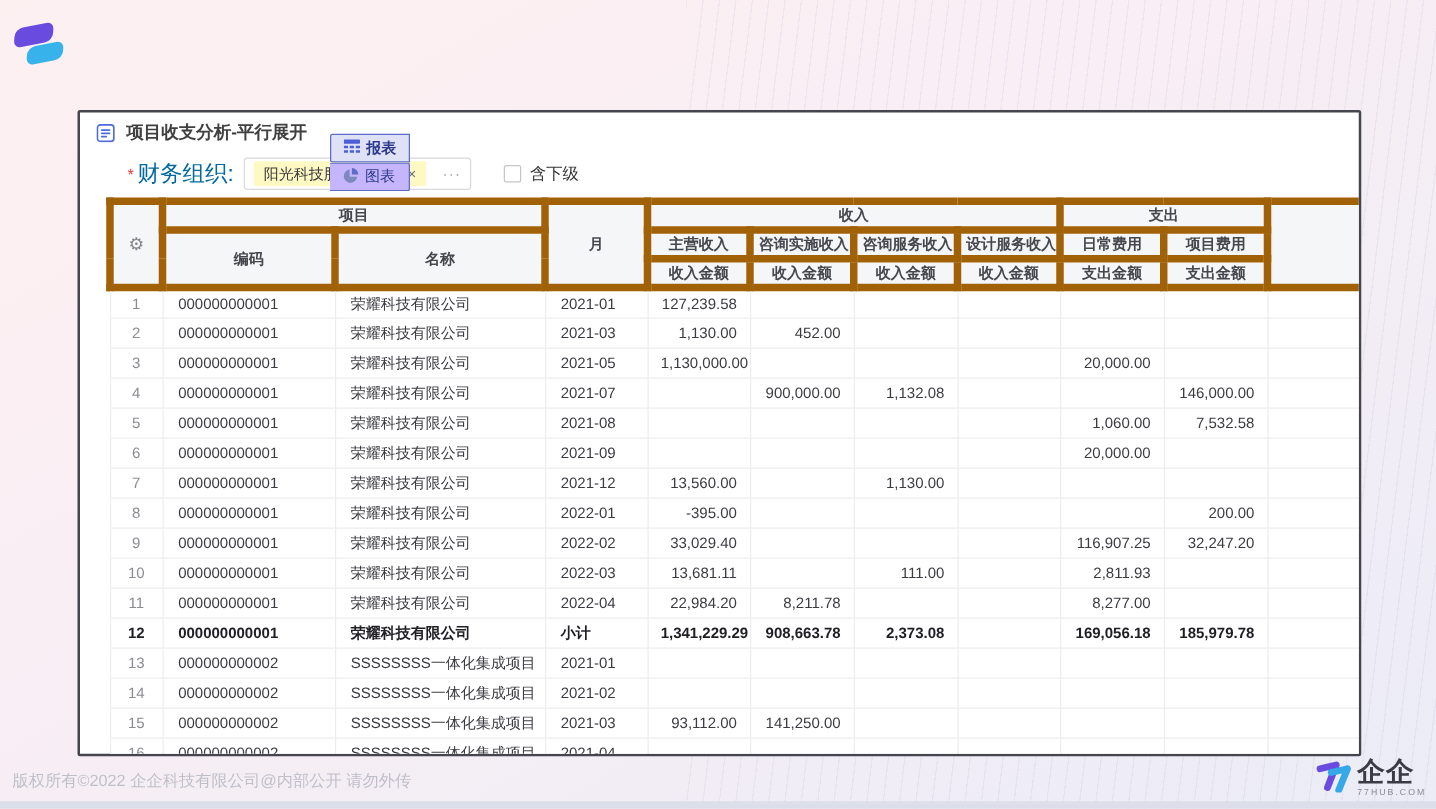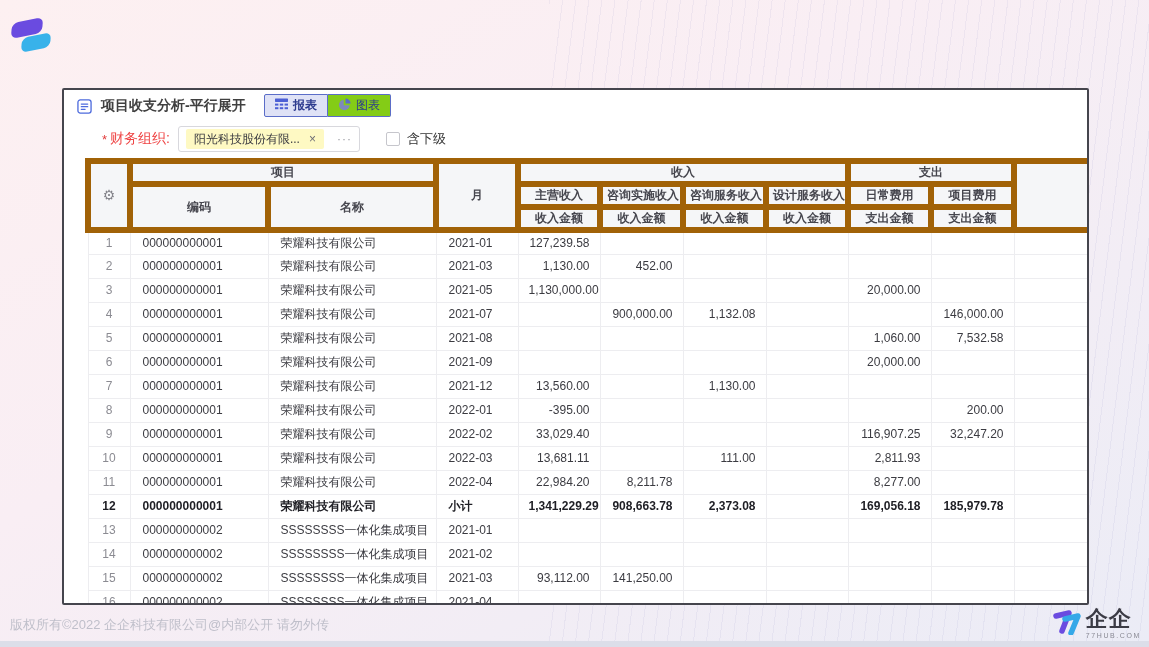--- a/index.html
+++ b/index.html
@@ -25,33 +25,33 @@
   .page-title { font-size:29px; font-weight:700; color:#141414; margin-left:10px; letter-spacing:1px; }
 
   
   .panel {
     position:absolute; left:62px; top:88px; width:1027px; height:517px;
     background:#ffffff; border:2px solid #45454d; border-radius:2px; overflow:hidden;
   }
   .panel-header { position:relative; height:28px; display:flex; align-items:center; padding-left:13px; padding-top:4px; }
   .doc-icon { flex:0 0 auto; display:flex; }
   .panel-title { font-size:14px; font-weight:700; color:#404040; margin-left:9px; white-space:nowrap; }
-  .tab-group { position:absolute; left:200px; top:4px; display:flex; }
+  .tab-group { position:absolute; left:200px; top:17px; display:flex;flex-direction:column; }
   .tab {
     height:23px; display:flex; align-items:center; gap:5px; padding:0 10px;
-    font-size:12px; color:#2c3a8e; background:#84cc16; border:1px solid #5b6dc8; cursor:pointer;
+    font-size:12px; color:#2c3a8e; background:#c4b5fd; border:1px solid #5b6dc8; cursor:pointer;
   }
   .tab:first-child { border-radius:2px 0 0 2px; }
   .tab:last-child  { border-radius:0 2px 2px 0; border-left:none; }
   .tab.active { background:#dfe2f6; font-weight:700; }
 
   
   .filter-row { display:flex; align-items:center; margin:8px 0 0 38px; height:26px; }
   .req { color:#e23c3c; font-size:13px; margin-right:3px; }
-  .filter-label { font-size:14px; color:#ef4444; }
+  .filter-label { font-size:18px; color:#0369a1; }
   .org-input { width:182px; height:26px; margin-left:8px; border:1px solid #d8d8dd; border-radius:3px;
                background:#fff; display:flex; align-items:center; justify-content:space-between; padding:0 7px; }
   .org-chip { background:#fef9c3; border-radius:2px; height:20px; display:flex; align-items:center;
               gap:9px; padding:0 8px; font-size:12px; color:#39393f; white-space:nowrap; }
   .chip-x { color:#6e6e76; font-size:12px; cursor:pointer; }
   .more-btn { color:#9a9aa2; font-size:12px; letter-spacing:1px; cursor:pointer; }
   .checkbox-wrap { display:flex; align-items:center; gap:7px; margin-left:26px; cursor:pointer; }
   .checkbox { width:14px; height:14px; border:1px solid #c6c6cc; border-radius:2px; background:#fff; }
   .checkbox-label { font-size:13px; color:#333; }
 

